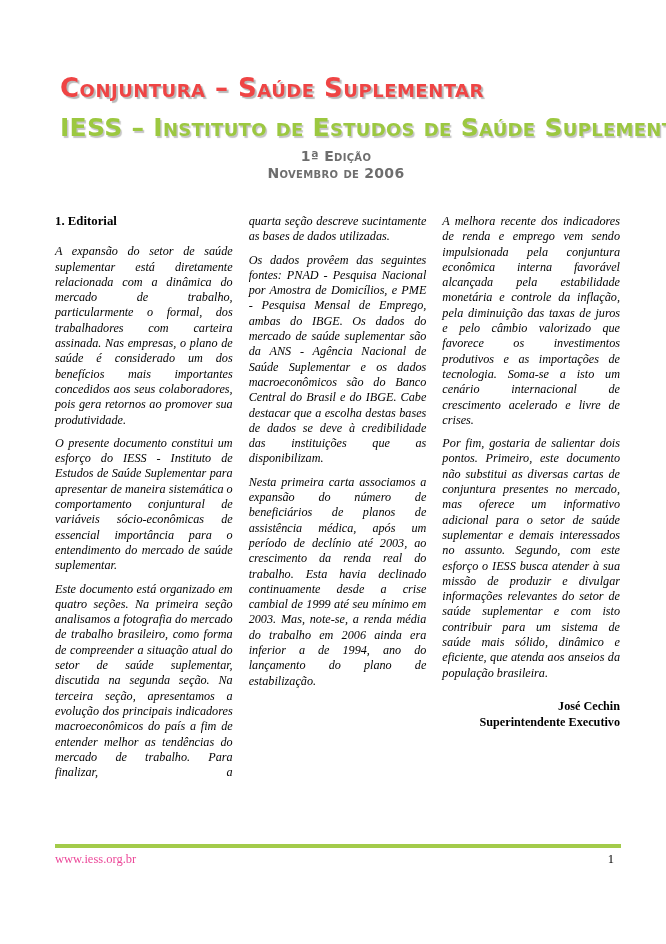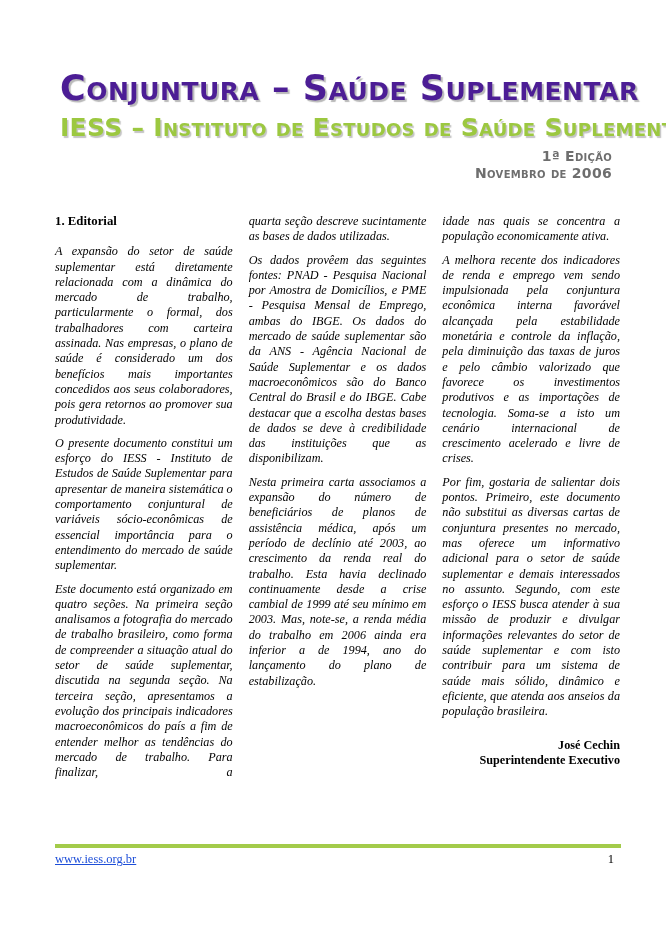--- a/index.html
+++ b/index.html
@@ -11,42 +11,42 @@
     overflow:hidden;
     font-family:"Liberation Serif", serif;
     color:#000000;
   }
   
   .header{position:absolute;left:60px;right:54px;top:72px;}
   .doc-title{
     font-family:"DejaVu Sans", sans-serif;
     font-weight:bold;
     font-variant:small-caps;
-    font-size:35px;
+    font-size:26px;
     line-height:32px;
     letter-spacing:0.5px;
-    color:#4c1d95;
+    color:#ef4444;
     text-shadow:2px 2px 1px #b9b9b9;
     white-space:nowrap;
   }
   .doc-subtitle{
     font-family:"DejaVu Sans", sans-serif;
     font-weight:bold;
     font-variant:small-caps;
     font-size:25px;
     line-height:22px;
     letter-spacing:0.3px;
     color:#9CC840;
     text-shadow:1.5px 1.5px 1px #c4c4c4;
     margin-top:13px;
     white-space:nowrap;
   }
   .edition-block{
     margin-top:9px;
-    text-align:right;
+    text-align:center;
     font-family:"DejaVu Sans", sans-serif;
     font-weight:bold;
     font-variant:small-caps;
     font-size:14px;
     line-height:17px;
     letter-spacing:0.3px;
     color:#6e6e6e;
   }
   
   .columns{
@@ -79,22 +79,21 @@
   
   .footer-divider{
     position:absolute;
     left:55px;top:844px;width:566px;height:4px;
     background:#A3CB4A;
   }
   .footer-link{
     position:absolute;
     left:55px;top:852px;
     font-size:12.5px;
-    color:#1d4ed8;
-    text-decoration:underline;
+    color:#ec4899;
     cursor:pointer;
   }
   .page-number{
     position:absolute;
     right:52px;top:852px;
     font-size:12.5px;
     color:#000;
   }
 </style>
 </head>
@@ -120,21 +119,20 @@
       <p class="cont">Este documento está organizado em quatro seções. Na primeira seção analisamos a fotografia do mercado de trabalho brasileiro, como forma de compreender a situação atual do setor de saúde suplementar, discutida na segunda seção. Na terceira seção, apresentamos a evolução dos principais indicadores macroeconômicos do país a fim de entender melhor as tendências do mercado de trabalho. Para finalizar, a</p>
     </div>
 
     <div class="col">
       <p>quarta seção descreve sucintamente as bases de dados utilizadas.</p>
       <p>Os dados provêem das seguintes fontes: PNAD - Pesquisa Nacional por Amostra de Domicílios, e PME - Pesquisa Mensal de Emprego, ambas do IBGE. Os dados do mercado de saúde suplementar são da ANS - Agência Nacional de Saúde Suplementar e os dados macroeconômicos são do Banco Central do Brasil e do IBGE. Cabe destacar que a escolha destas bases de dados se deve à credibilidade das instituições que as disponibilizam.</p>
       <p>Nesta primeira carta associamos a expansão do número de beneficiários de planos de assistência médica, após um período de declínio até 2003, ao crescimento da renda real do trabalho. Esta havia declinado continuamente desde a crise cambial de 1999 até seu mínimo em 2003. Mas, note-se, a renda média do trabalho em 2006 ainda era inferior a de 1994, ano do lançamento do plano de estabilização.</p>
     </div>
 
     <div class="col">
-      <p>idade nas quais se concentra a população economicamente ativa.</p>
       <p>A melhora recente dos indicadores de renda e emprego vem sendo impulsionada pela conjuntura econômica interna favorável alcançada pela estabilidade monetária e controle da inflação, pela diminuição das taxas de juros e pelo câmbio valorizado que favorece os investimentos produtivos e as importações de tecnologia. Soma-se a isto um cenário internacional de crescimento acelerado e livre de crises.</p>
       <p>Por fim, gostaria de salientar dois pontos. Primeiro, este documento não substitui as diversas cartas de conjuntura presentes no mercado, mas oferece um informativo adicional para o setor de saúde suplementar e demais interessados no assunto. Segundo, com este esforço o IESS busca atender à sua missão de produzir e divulgar informações relevantes do setor de saúde suplementar e com isto contribuir para um sistema de saúde mais sólido, dinâmico e eficiente, que atenda aos anseios da população brasileira.</p>
       <div class="signature">
         <div>José Cechin</div>
         <div>Superintendente Executivo</div>
       </div>
     </div>
 
   </div>
 

